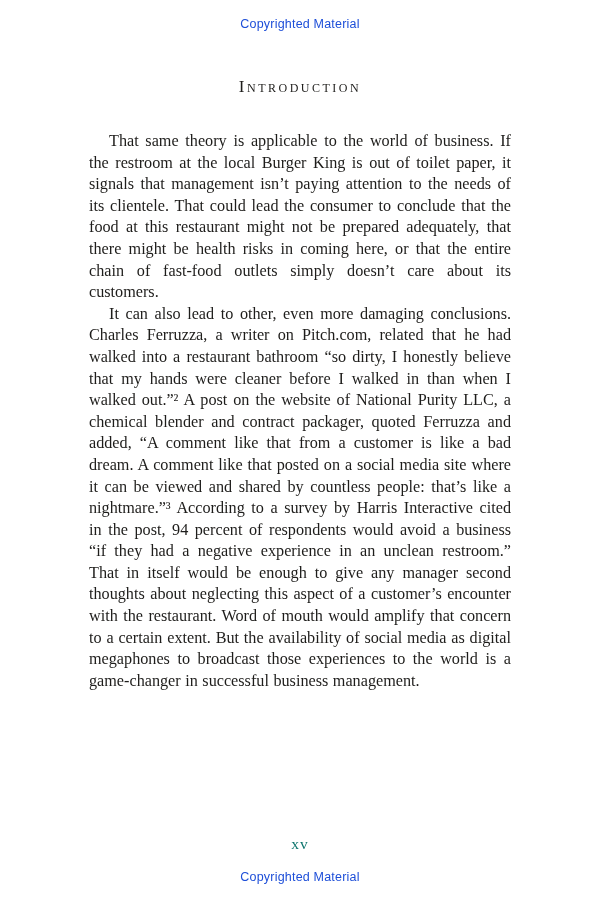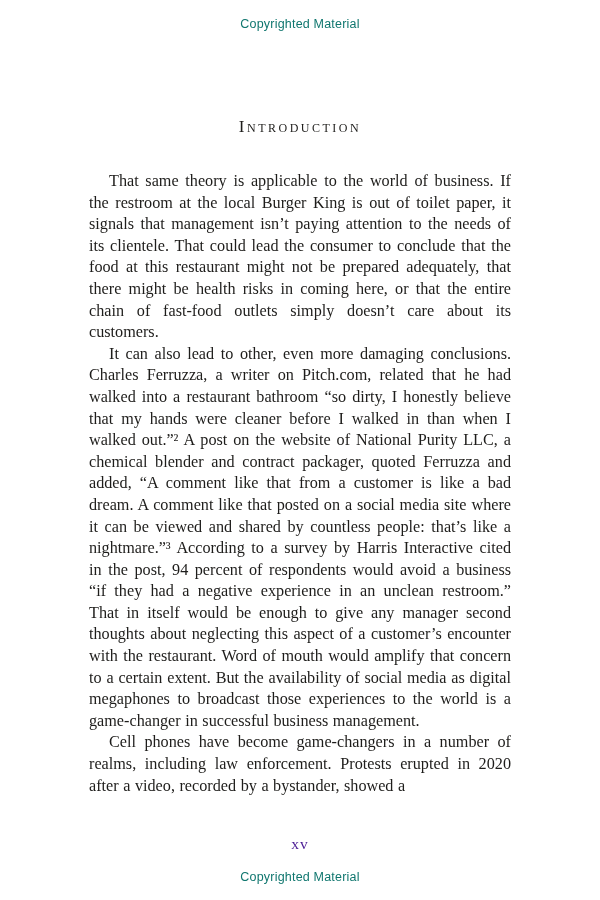--- a/index.html
+++ b/index.html
@@ -15,33 +15,33 @@
     color: #1e1d1b;
     overflow: hidden;
   }
   .copyright {
     position: absolute;
     left: 0;
     right: 0;
     text-align: center;
     font-family: "Liberation Sans", "DejaVu Sans", sans-serif;
     font-size: 12.5px;
-    color: #0f766e;
+    color: #1d4ed8;
     letter-spacing: 0.2px;
   }
   .copyright.top { top: 17px; }
   .copyright.bottom { bottom: 16px; }
 
   .page-inner {
     width: 422px;
     margin: 0 auto;
   }
   .running-head {
     margin: 0;
-    padding-top: 117px;
+    padding-top: 77px;
     text-align: center;
     font-weight: normal;
     font-variant: small-caps;
     letter-spacing: 2.5px;
     font-size: 17px;
     color: #1e1d1b;
   }
   .body-text {
     margin-top: 34px;
     text-align: justify;
@@ -54,38 +54,37 @@
     text-indent: 20px;
   }
   .page-number {
     position: absolute;
     left: 0;
     right: 0;
     bottom: 47px;
     text-align: center;
     font-size: 15.5px;
     letter-spacing: 1px;
-    color: #4c1d95;
+    color: #0f766e;
   }
 </style>
 </head>
 <body>
 
 <div class="book-page">
 
   <div class="copyright top">Copyrighted Material</div>
 
   <div class="page-inner">
 
     <h1 class="running-head">Introduction</h1>
 
     <div class="body-text">
       <p>That same theory is applicable to the world of business. If the restroom at the local Burger King is out of toilet paper, it signals that management isn’t paying attention to the needs of its clientele. That could lead the consumer to conclude that the food at this restaurant might not be prepared adequately, that there might be health risks in coming here, or that the entire chain of fast-food outlets simply doesn’t care about its customers.</p>
       <p>It can also lead to other, even more damaging conclusions. Charles Ferruzza, a writer on Pitch.com, related that he had walked into a restaurant bathroom “so dirty, I honestly believe that my hands were cleaner before I walked in than when I walked out.”² A post on the website of National Purity LLC, a chemical blender and contract packager, quoted Ferruzza and added, “A comment like that from a customer is like a bad dream. A comment like that posted on a social media site where it can be viewed and shared by countless people: that’s like a nightmare.”³ According to a survey by Harris Interactive cited in the post, 94 percent of respondents would avoid a business “if they had a negative experience in an unclean restroom.” That in itself would be enough to give any manager second thoughts about neglecting this aspect of a customer’s encounter with the restaurant. Word of mouth would amplify that concern to a certain extent. But the availability of social media as digital megaphones to broadcast those experiences to the world is a game-changer in successful business management.</p>
-      <p>Cell phones have become game-changers in a number of realms, including law enforcement. Protests erupted in 2020 after a video, recorded by a bystander, showed a</p>
     </div>
 
   </div>
 
   <div class="page-number">xv</div>
 
   <div class="copyright bottom">Copyrighted Material</div>
 
 </div>
 

